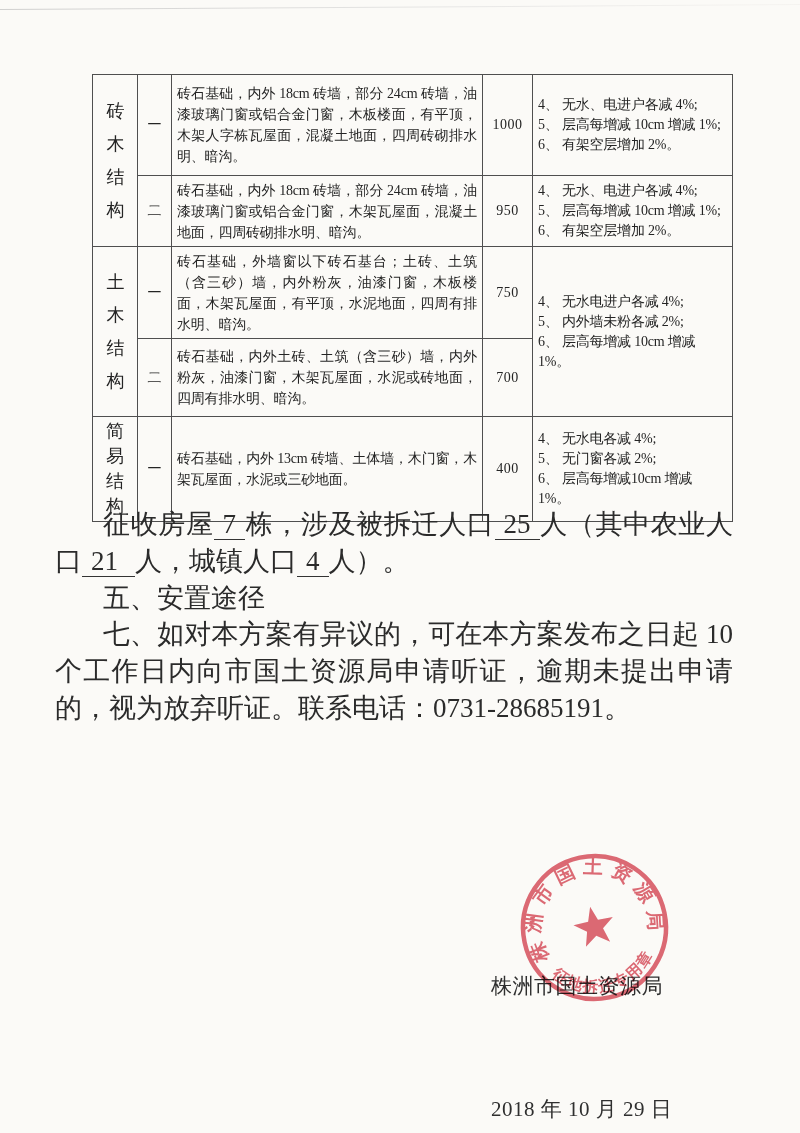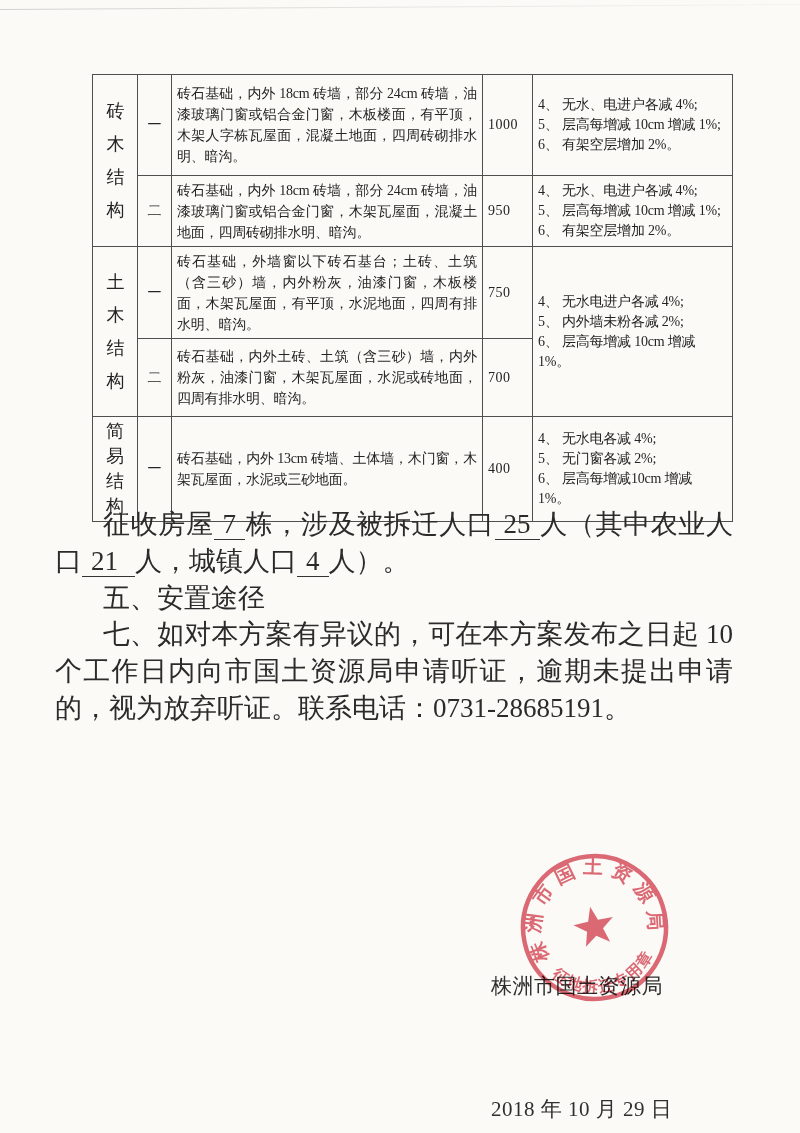--- a/index.html
+++ b/index.html
@@ -31,21 +31,21 @@
   }
   .cell-struct{text-align:center;padding:0;}
   .vchars{display:inline-block;word-break:break-all;line-height:33px;font-size:18px;text-align:center;}
   .v1{width:17px;}
   .v2{width:34px;line-height:25px;}
   .cell-grade{text-align:center;font-size:15px;}
   .cell-desc{
     text-align:justify;text-justify:inter-character;
     line-height:21px;letter-spacing:-0.2px;padding:2px 7px;
   }
-  .cell-value{text-align:left;font-size:15px;letter-spacing:.5px;}
+  .cell-value{text-align:center;font-size:15px;letter-spacing:.5px;}
   .cell-notes{padding:0 3px 0 8px;}
   .note-line{white-space:pre-wrap;line-height:20px;font-size:14px;letter-spacing:-0.2px;}
 
   
   .body-text{
     position:absolute;left:55px;top:461px;width:678px;
     font-size:27px;line-height:36.8px;margin-top:45px;
   }
   .body-text p{margin:0;text-align:justify;text-justify:inter-character;text-indent:48px;}
   .body-text p.heading{text-align:left;}

